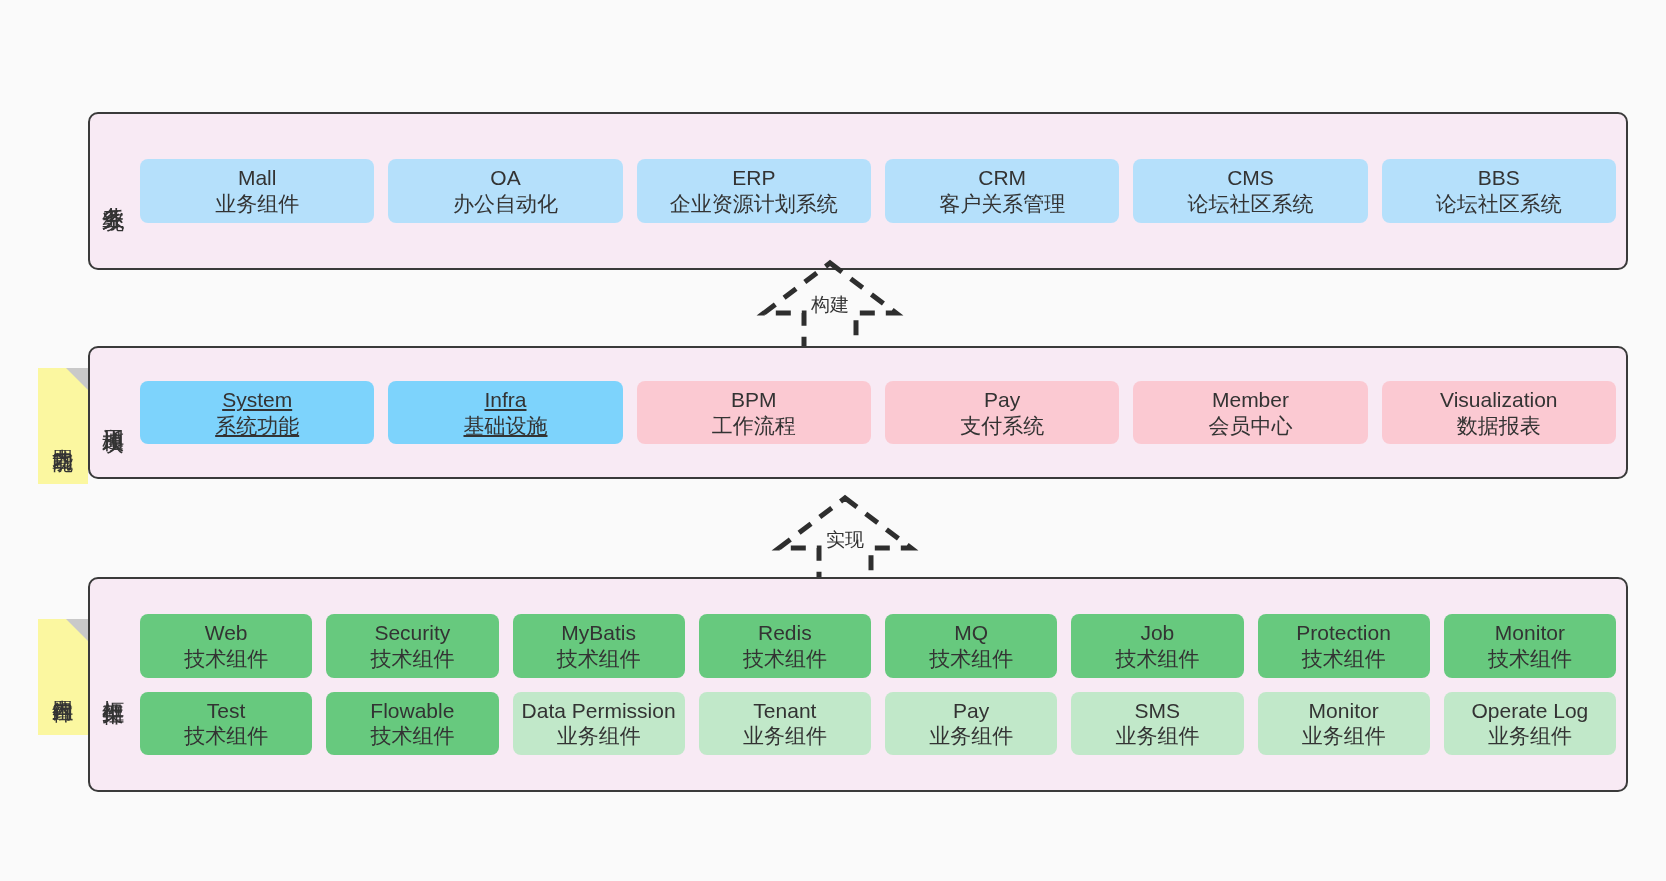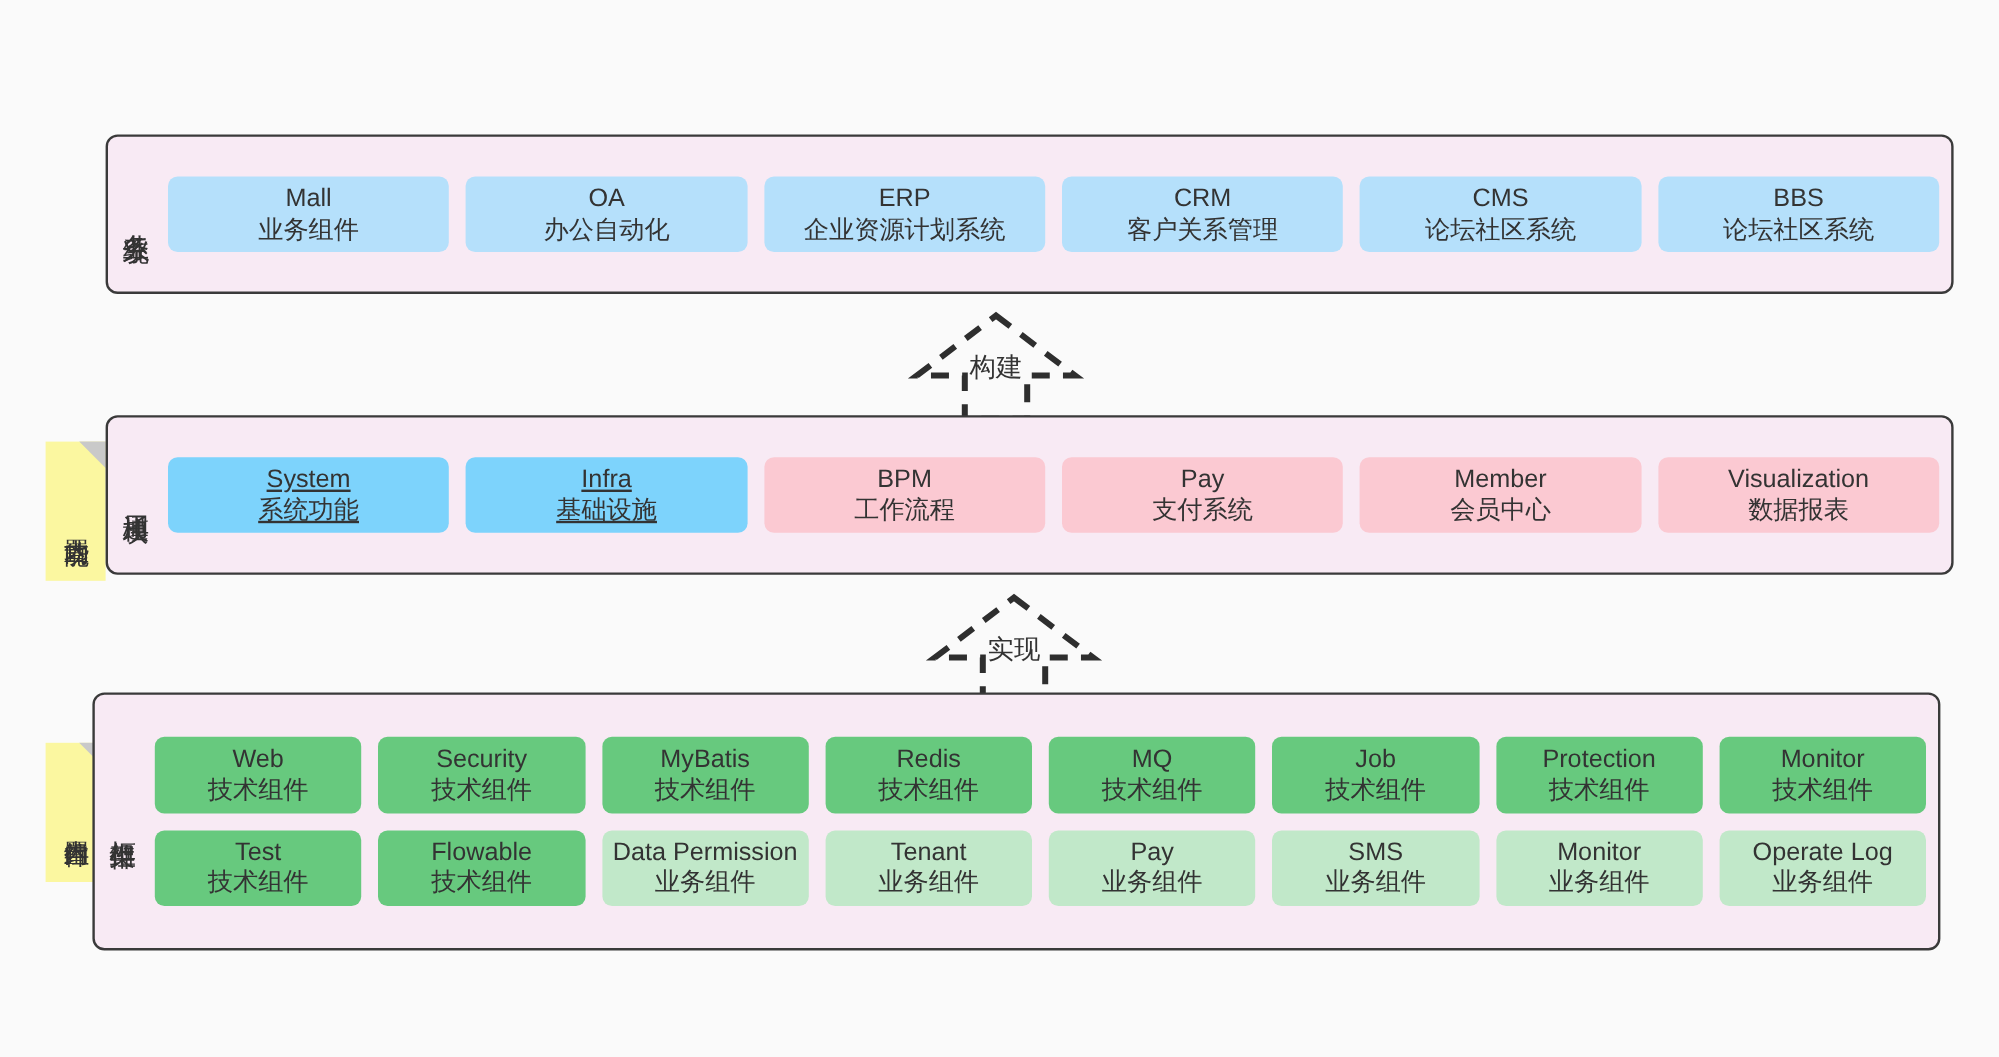--- a/index.html
+++ b/index.html
@@ -113,29 +113,29 @@
     width: 150px;
     height: 100px;
   }
   .arrow svg { display: block; width: 150px; height: 100px; }
   .arrow .arrow-label {
     position: absolute;
     left: 0;
     right: 0;
     top: 40px;
     text-align: center;
-    font-size: 22px;
+    font-size: 19px;
     color: #333333;
     line-height: 1;
   }
 </style>
 </head>
 <body>
 
-<div class="layer" style="left:88px; top:112px; width:1540px; height:133px;">
+<div class="layer" style="left:88px; top:112px; width:1540px; height:158px;">
   <div class="layer-title">业务系统</div>
   <div class="layer-body">
     <div class="row">
 
       <div class="cell c-blue">
         <span class="ln">Mall</span>
         <span class="ln">业务组件</span>
       </div>
 
       <div class="cell c-blue">
@@ -223,21 +223,21 @@
     <path d="M 75 8 L 141 58 L 101 58 L 101 94 L 49 94 L 49 58 L 9 58 Z" fill="none" stroke="#2e2e2e" stroke-width="5" stroke-dasharray="15,11" stroke-linejoin="miter"></path>
   </svg>
   <div class="arrow-label">实现</div>
 </div>
 
 <div class="note" style="left:38px; top:619px; width:50px; height:116px;">
   <span class="fold"></span>
   <span>内置组件</span>
 </div>
 
-<div class="layer" style="left:77px; top:577px; width:1540px; height:215px;">
+<div class="layer" style="left:88px; top:577px; width:1540px; height:215px;">
   <div class="layer-title">框架组件</div>
   <div class="layer-body">
 
     <div class="row">
       <div class="cell c-green">
         <span class="ln">Web</span>
         <span class="ln">技术组件</span>
       </div>
       <div class="cell c-green">
         <span class="ln">Security</span>

